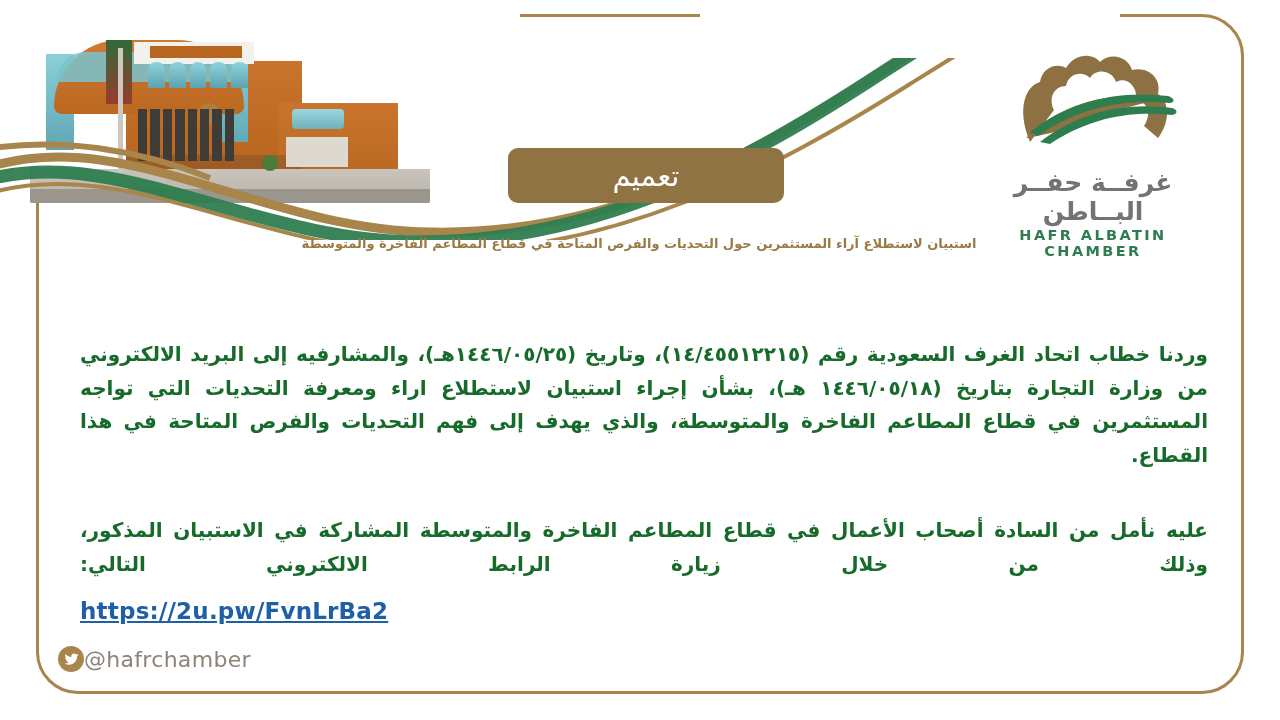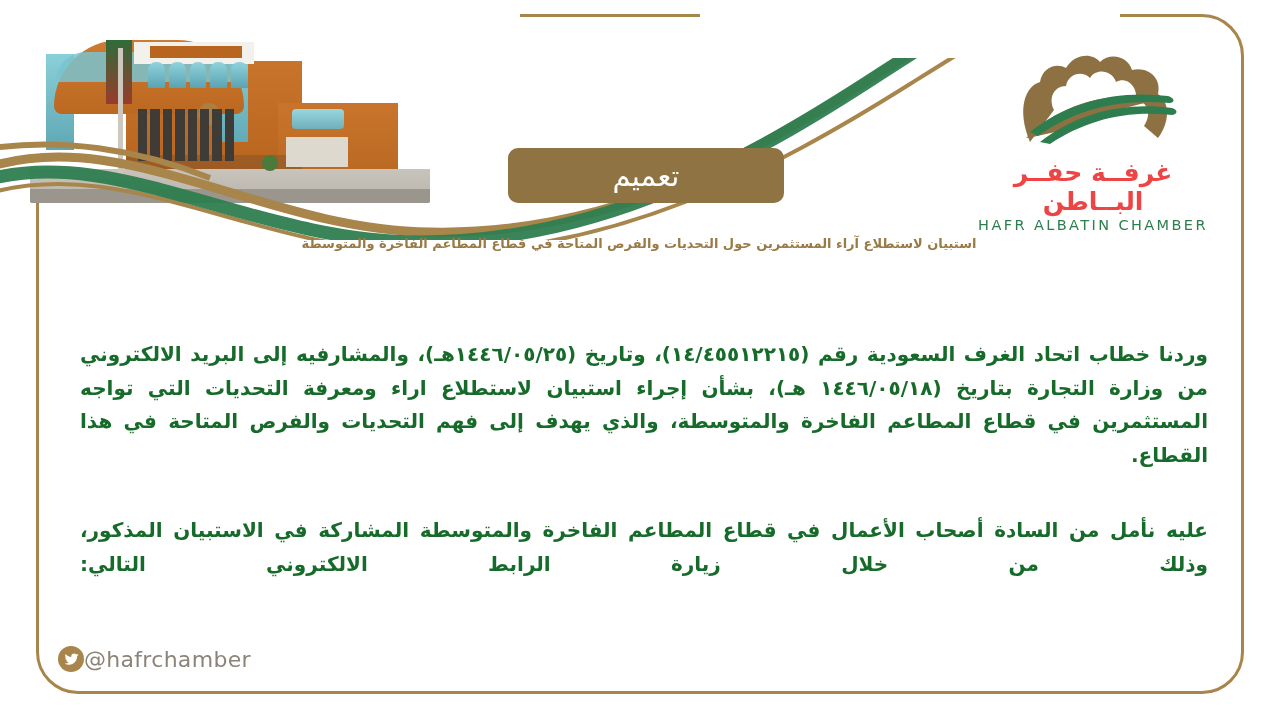--- a/index.html
+++ b/index.html
@@ -159,28 +159,28 @@
     position: absolute;
     right: 62px;
     top: 46px;
     width: 250px;
     text-align: center;
   }
   .logo-mark { width: 250px; height: 106px; }
   .logo-ar {
     font-size: 25px;
     font-weight: bold;
-    color: #ef4444;
+    color: #737373;
     letter-spacing: .5px;
-    margin-top: 2px;
+    margin-top: 12px;
     direction: rtl;
   }
   .logo-en {
     font-size: 14.5px;
-    font-weight: normal;
+    font-weight: bold;
     color: #2e7d4f;
     letter-spacing: 2.4px;
     direction: ltr;
     margin-top: 1px;
   }
 
   
   .badge {
     position: absolute;
     left: 508px;
@@ -357,20 +357,23 @@
   <div class="headline">استبيان لاستطلاع آراء المستثمرين حول التحديات والفرص المتاحة في قطاع المطاعم الفاخرة والمتوسطة</div>
 
   <div class="body-block">
     <p>وردنا خطاب اتحاد الغرف السعودية رقم (١٤/٤٥٥١٢٢١٥)، وتاريخ (١٤٤٦/٠٥/٢٥هـ)، والمشارفيه إلى البريد الالكتروني من وزارة التجارة بتاريخ (١٤٤٦/٠٥/١٨ هـ)، بشأن إجراء استبيان لاستطلاع اراء ومعرفة التحديات التي تواجه المستثمرين في قطاع المطاعم الفاخرة والمتوسطة، والذي يهدف إلى فهم التحديات والفرص المتاحة في هذا القطاع.</p>
   </div>
 
   <div class="para-2">
     <p>عليه نأمل من السادة أصحاب الأعمال في قطاع المطاعم الفاخرة والمتوسطة المشاركة في الاستبيان المذكور، وذلك من خلال زيارة الرابط الالكتروني التالي:</p>
   </div>
 
+  <div class="link-row">
+    <a class="link" href="#">https://2u.pw/FvnLrBa2</a>
+  </div>
 
   <div class="footer">
     <span class="tw-icon">
       <svg width="15" height="13" viewBox="0 0 24 20" aria-hidden="true">
         <path fill="#ffffff" d="M23 2.4c-.8.4-1.7.6-2.6.8 1-.6 1.7-1.5 2-2.6-.9.5-1.9.9-3 1.1C18.6.9 17.4.3 16.1.3c-2.5 0-4.5 2-4.5 4.5 0 .4 0 .7.1 1C8 5.6 4.7 3.8 2.5 1.1c-.4.7-.6 1.4-.6 2.3 0 1.6.8 3 2 3.8-.7 0-1.4-.2-2-.6v.1c0 2.2 1.5 4 3.6 4.4-.4.1-.8.2-1.2.2-.3 0-.6 0-.8-.1.6 1.8 2.2 3.1 4.2 3.1-1.6 1.2-3.5 1.9-5.6 1.9H1c2 1.3 4.4 2 7 2 8.4 0 13-7 13-13v-.6c.9-.6 1.7-1.4 2.3-2.3z"></path>
       </svg>
     </span>
     <span class="handle">@hafrchamber</span>
   </div>
 

